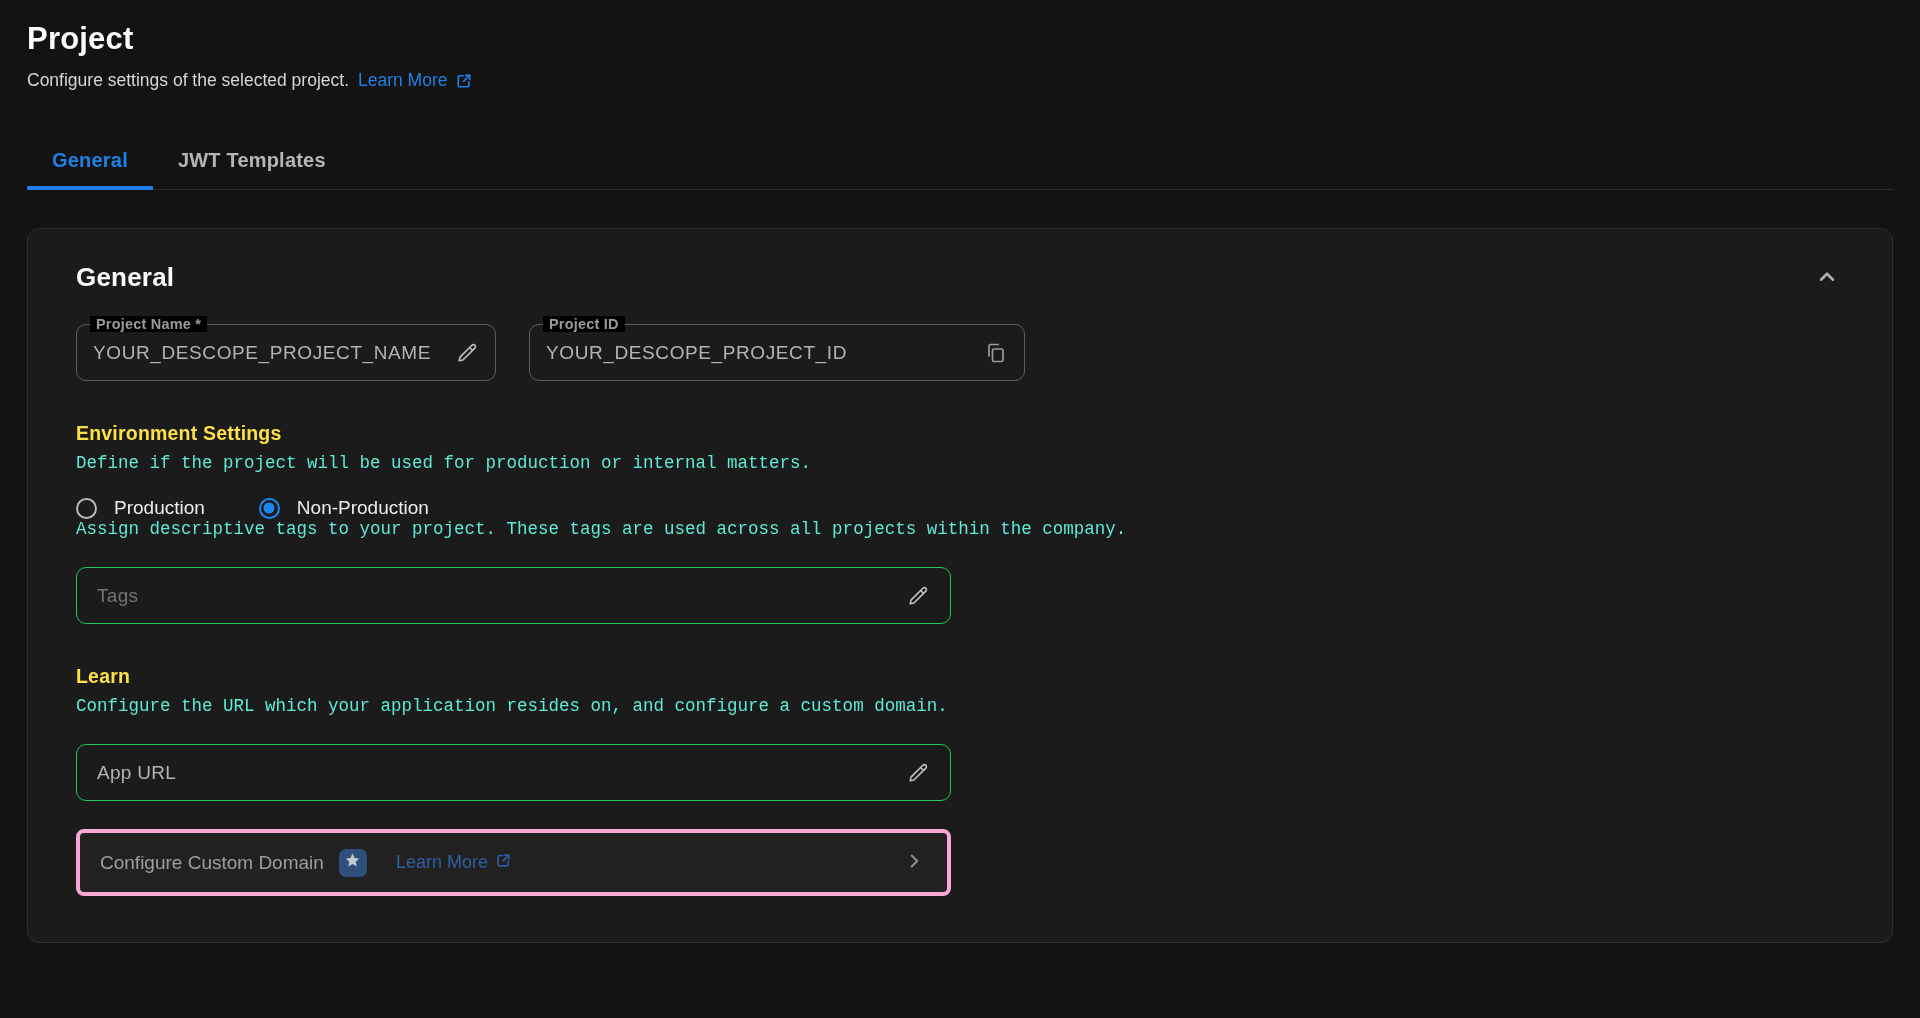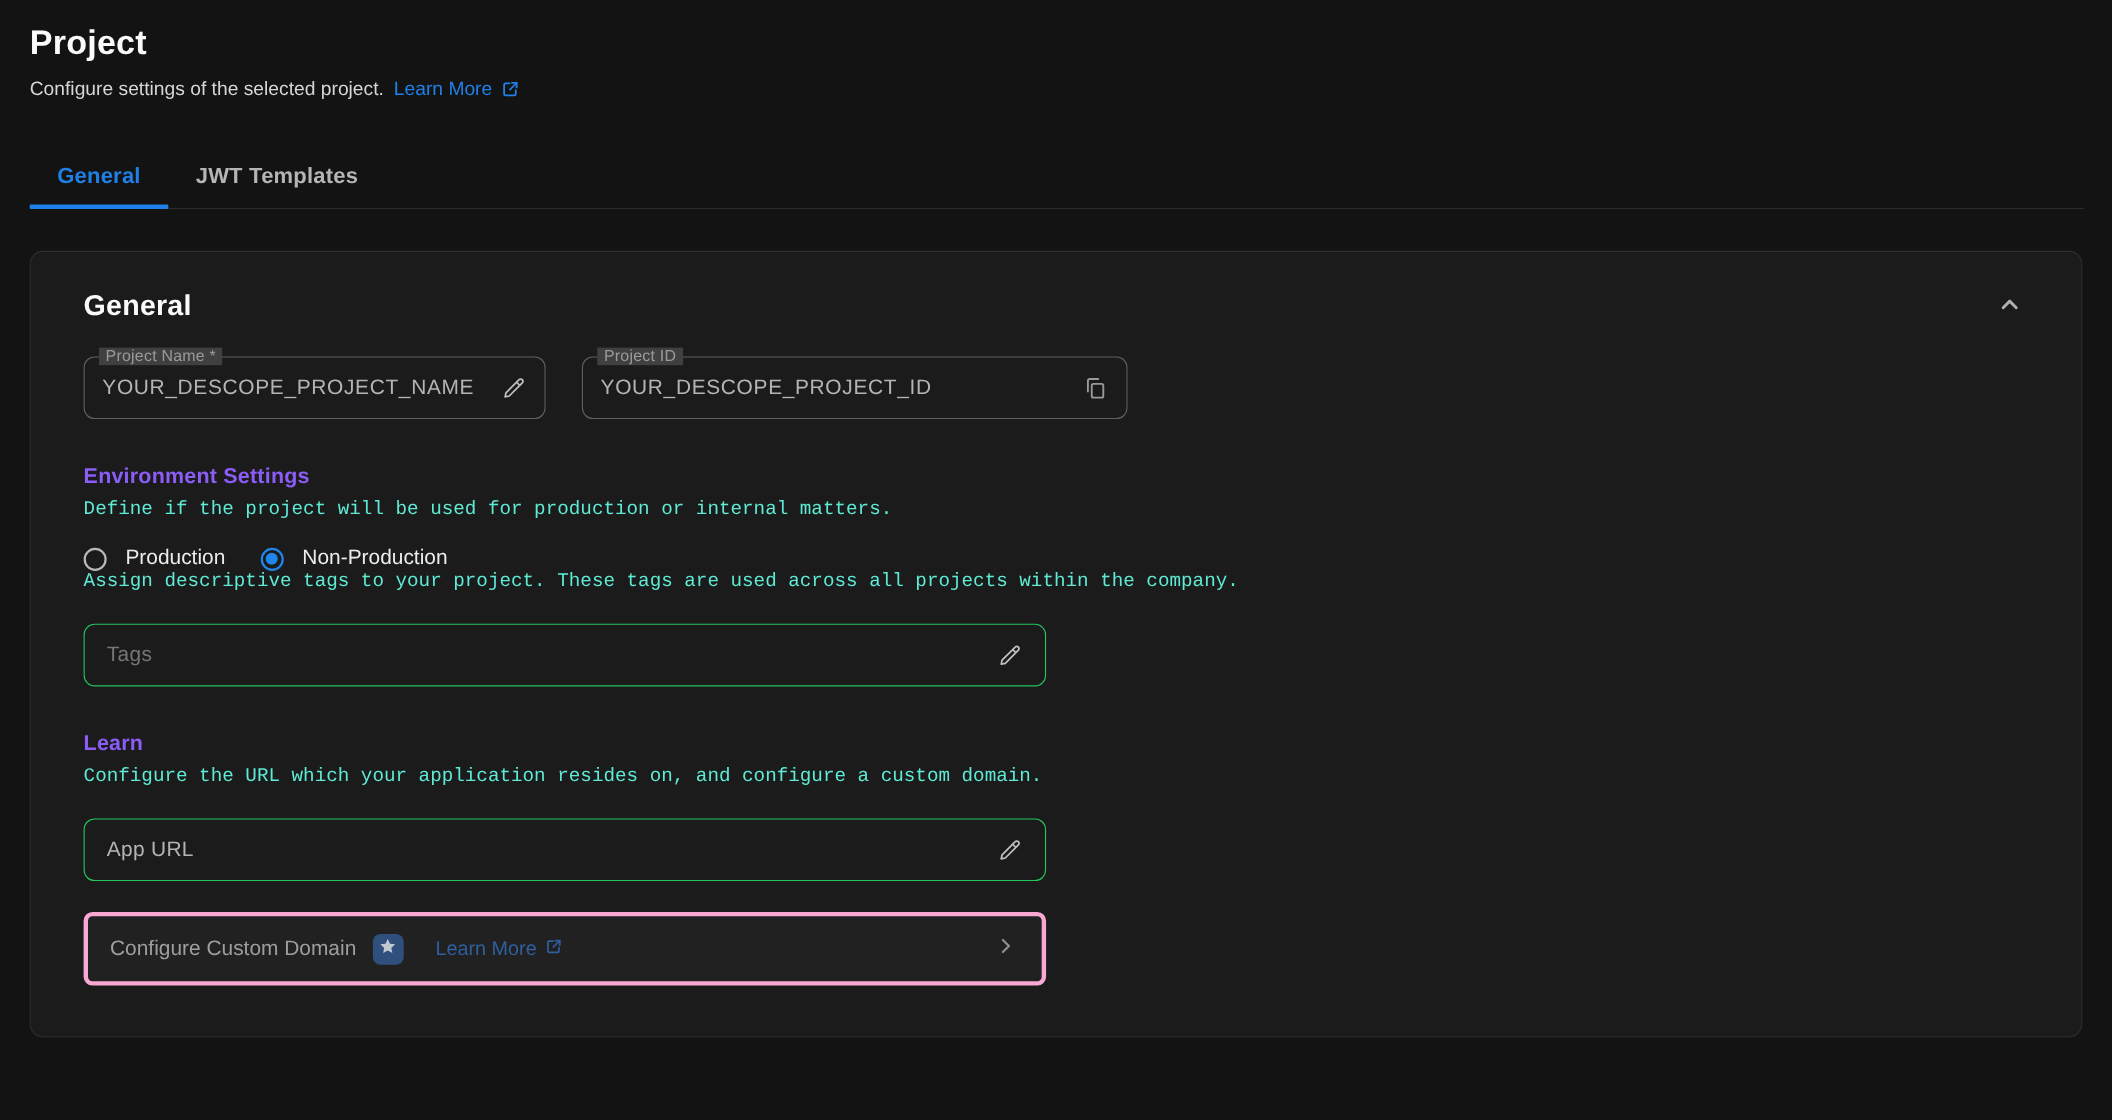--- a/index.html
+++ b/index.html
@@ -43,41 +43,42 @@
   .ofield {
     position: relative;
     height: 57px;
     border: 1px solid #5f5f5f;
     border-radius: 10px;
     display: flex; align-items: center;
     padding: 0 14px 0 16px;
   }
   .ofield .flabel {
     position: absolute; top: -9px; left: 13px;
-    background: #404040; padding: 0 6px;
+    background: #000000; padding: 0 6px;
     font-size: 14.5px; color: #9a9a9a; letter-spacing: 0.2px;
     white-space: nowrap;
+    font-weight: bold;
   }
   .ofield input {
     flex: 1; min-width: 0;
     background: transparent; border: none; outline: none;
     color: #b4b4b4; font-size: 19px; letter-spacing: 0.6px;
     font-family: "Liberation Sans", "DejaVu Sans", sans-serif;
     text-overflow: clip; overflow: hidden; white-space: nowrap;
   }
   .ofield-name { width: 420px; }
   .ofield-id { width: 496px; }
   .icon-btn { background: none; border: none; cursor: pointer; padding: 2px; line-height: 0; flex: none; }
 
   
-  .section-heading { font-size: 19.5px; font-weight: 700; color: #8b5cf6; letter-spacing: 0.2px; }
+  .section-heading { font-size: 19.5px; font-weight: 700; color: #fde047; letter-spacing: 0.2px; }
   .section-desc { margin-top: 8px; font-size: 17.5px; color: #5eead4; font-family: Liberation Mono, monospace; }
   .env-section { margin-top: 41px; }
 
-  .radio-row { margin-top: 24px; display: flex; align-items: center; gap: 32px; }
+  .radio-row { margin-top: 24px; display: flex; align-items: center; gap: 54px; }
   .radio-option { display: flex; align-items: center; gap: 17px; cursor: pointer; }
   .radio-circle { width: 21px; height: 21px; border-radius: 50%; border: 2.4px solid #b9b9b9; flex: none; }
   .radio-circle.selected { border-color: #1f86ed; position: relative; }
   .radio-circle.selected::after {
     content: ""; position: absolute; left: 50%; top: 50%;
     width: 11px; height: 11px; border-radius: 50%;
     background: #1f86ed; transform: translate(-50%, -50%);
   }
   .radio-label { font-size: 19px; color: #ececec; }
 

